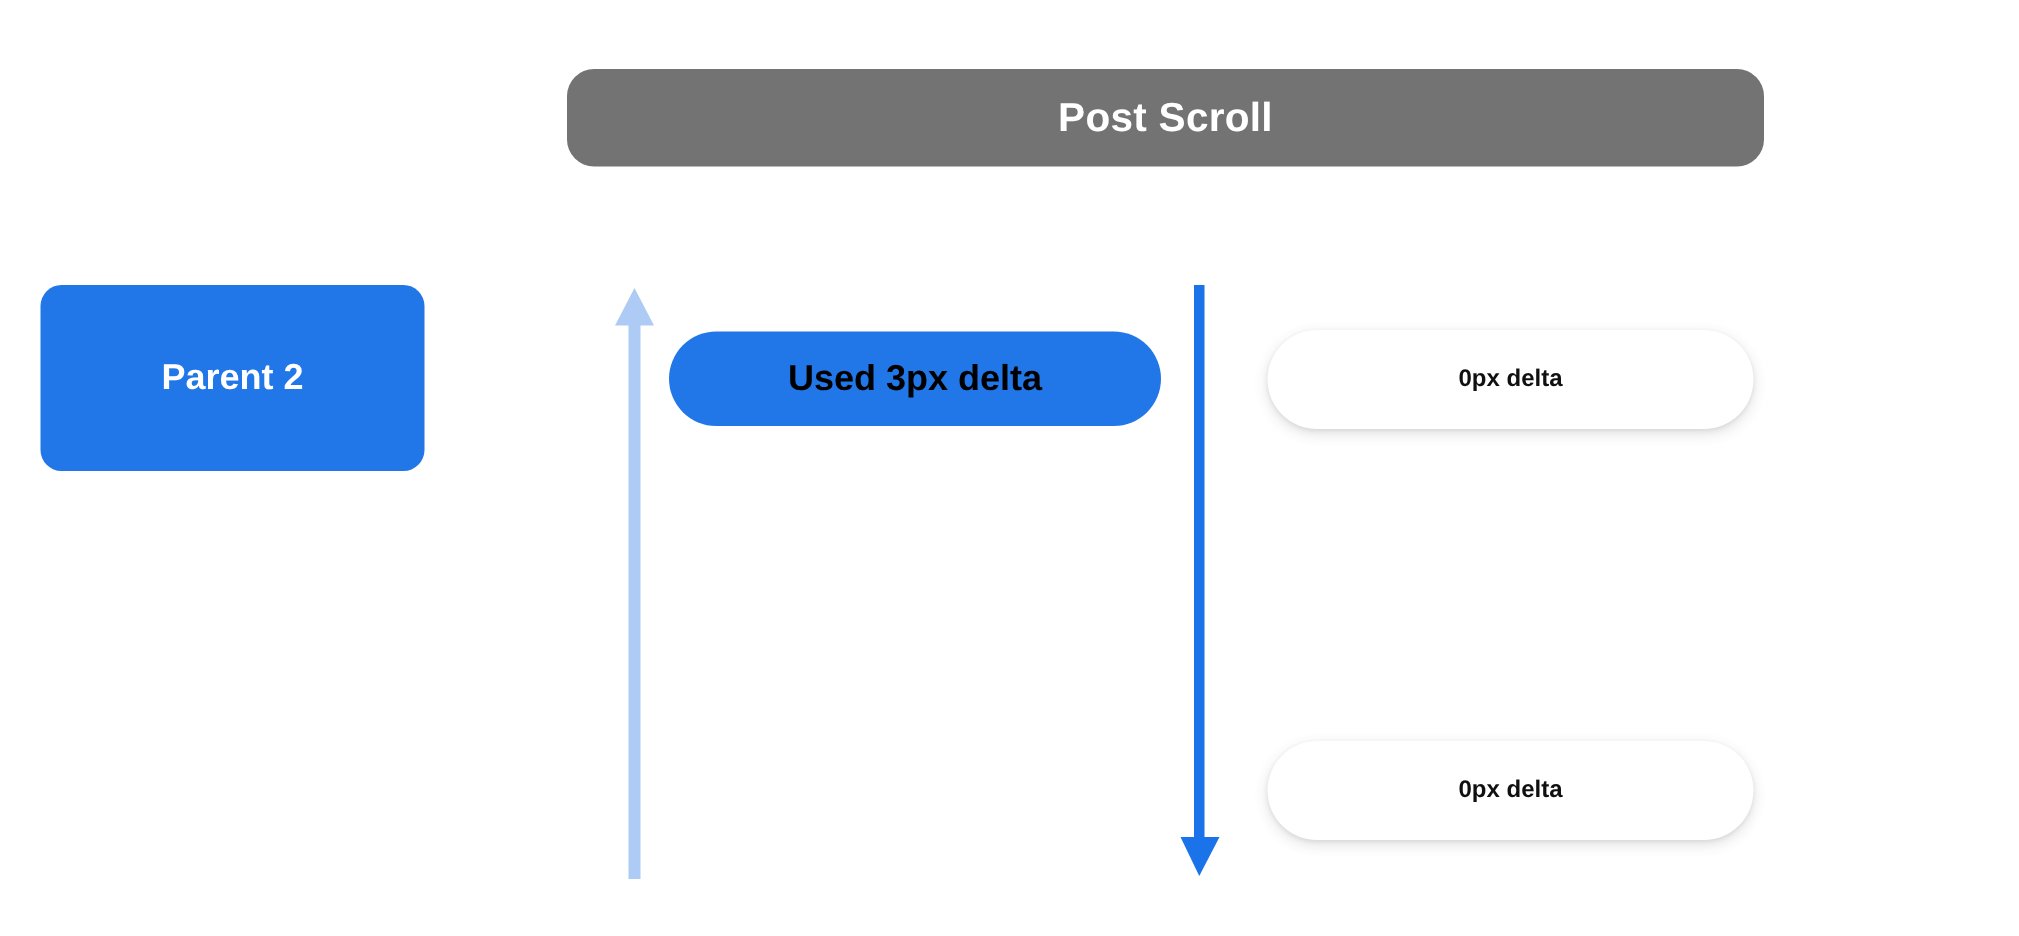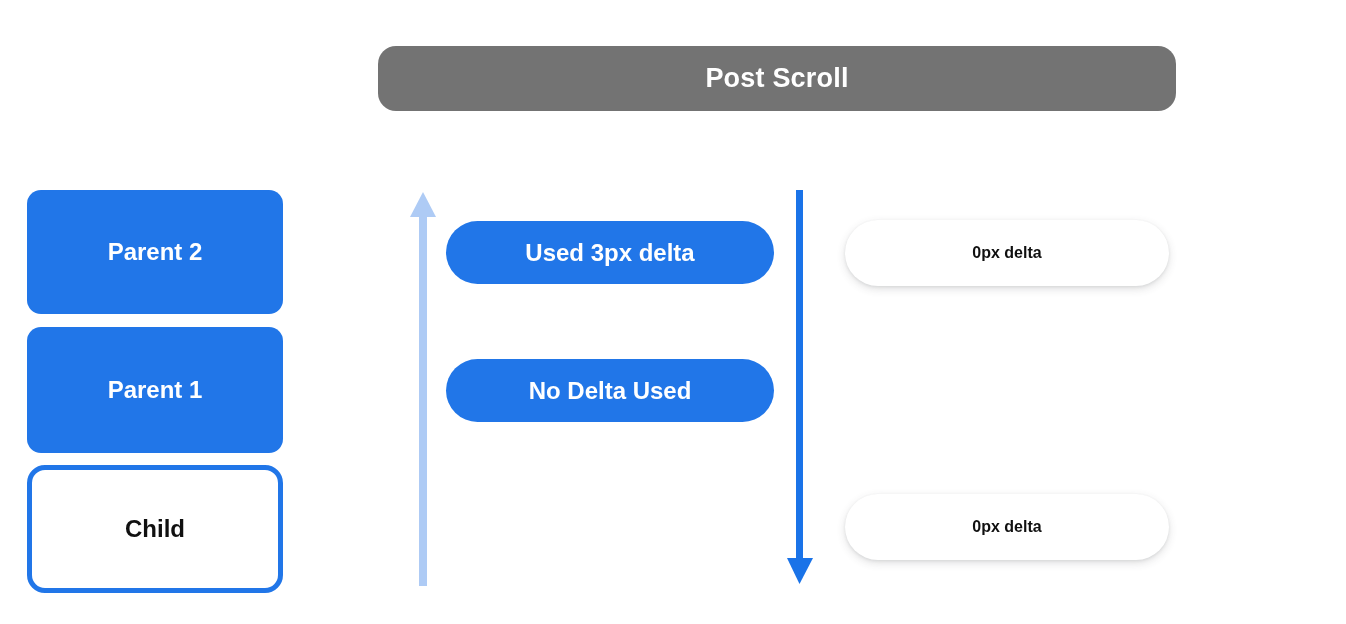--- a/index.html
+++ b/index.html
@@ -89,21 +89,21 @@
     width: 328px;
     height: 63px;
     background: #2176e8;
     border-radius: 32px;
     display: flex;
     align-items: center;
     justify-content: center;
     box-sizing: border-box;
   }
   .pill-blue .label {
-    color: #ffffff;
+    color: #000000;
     font-size: 24px;
     font-weight: bold;
   }
   #pill-used-delta { top: 221px; }
   #pill-no-delta   { top: 359px; }
 
   
   .pill-white {
     position: absolute;
     left: 845px;
@@ -131,45 +131,36 @@
 <div id="canvas">
 
   <div class="title-bar">
     <span class="label">Post Scroll</span>
   </div>
 
   <div class="stack-box filled" id="box-parent2">
     <span class="label">Parent 2</span>
   </div>
 
-  <div class="stack-box filled" id="box-parent1">
-    <span class="label">Parent 1</span>
-  </div>
 
-  <div class="stack-box outlined" id="box-child">
-    <span class="label">Child</span>
-  </div>
 
   <svg class="arrow" id="arrow-up" viewBox="0 0 36 396">
     <polygon points="18,2 31,27 5,27" fill="#aecbf5"></polygon>
     <rect x="14" y="24" width="8" height="372" fill="#aecbf5"></rect>
   </svg>
 
   <svg class="arrow" id="arrow-down" viewBox="0 0 36 396">
     <rect x="14" y="0" width="7" height="372" fill="#1a73e8"></rect>
     <polygon points="17.5,394 31,368 5,368" fill="#1a73e8"></polygon>
   </svg>
 
   <div class="pill-blue" id="pill-used-delta">
     <span class="label">Used 3px delta</span>
   </div>
 
-  <div class="pill-blue" id="pill-no-delta">
-    <span class="label">No Delta Used</span>
-  </div>
 
   <div class="pill-white" id="pill-delta-top">
     <span class="label">0px delta</span>
   </div>
 
   <div class="pill-white" id="pill-delta-bottom">
     <span class="label">0px delta</span>
   </div>
 
 </div>

